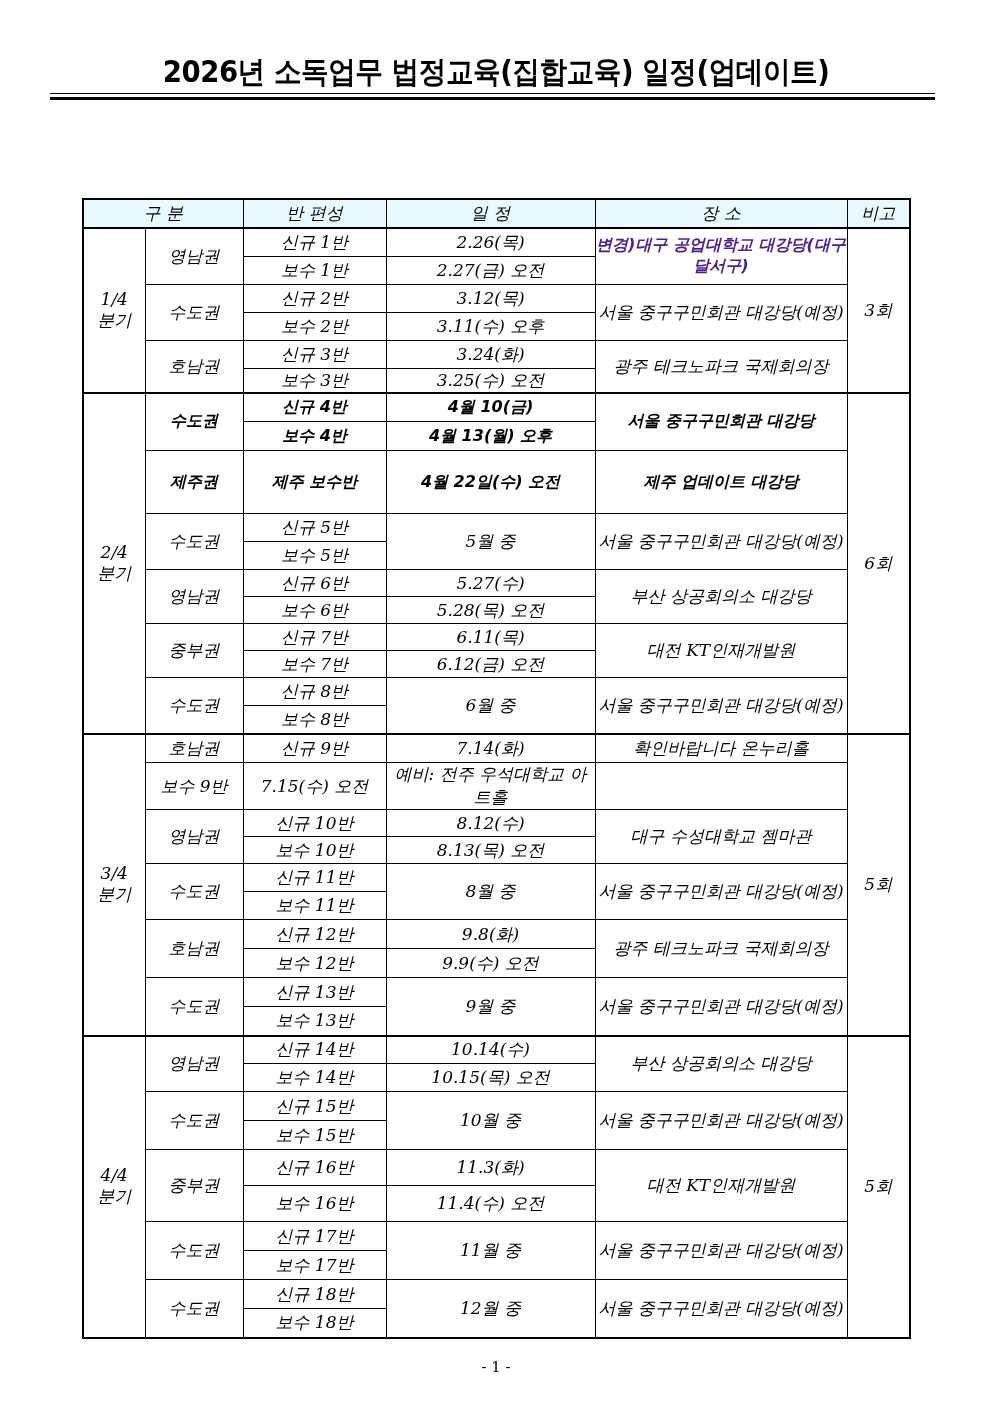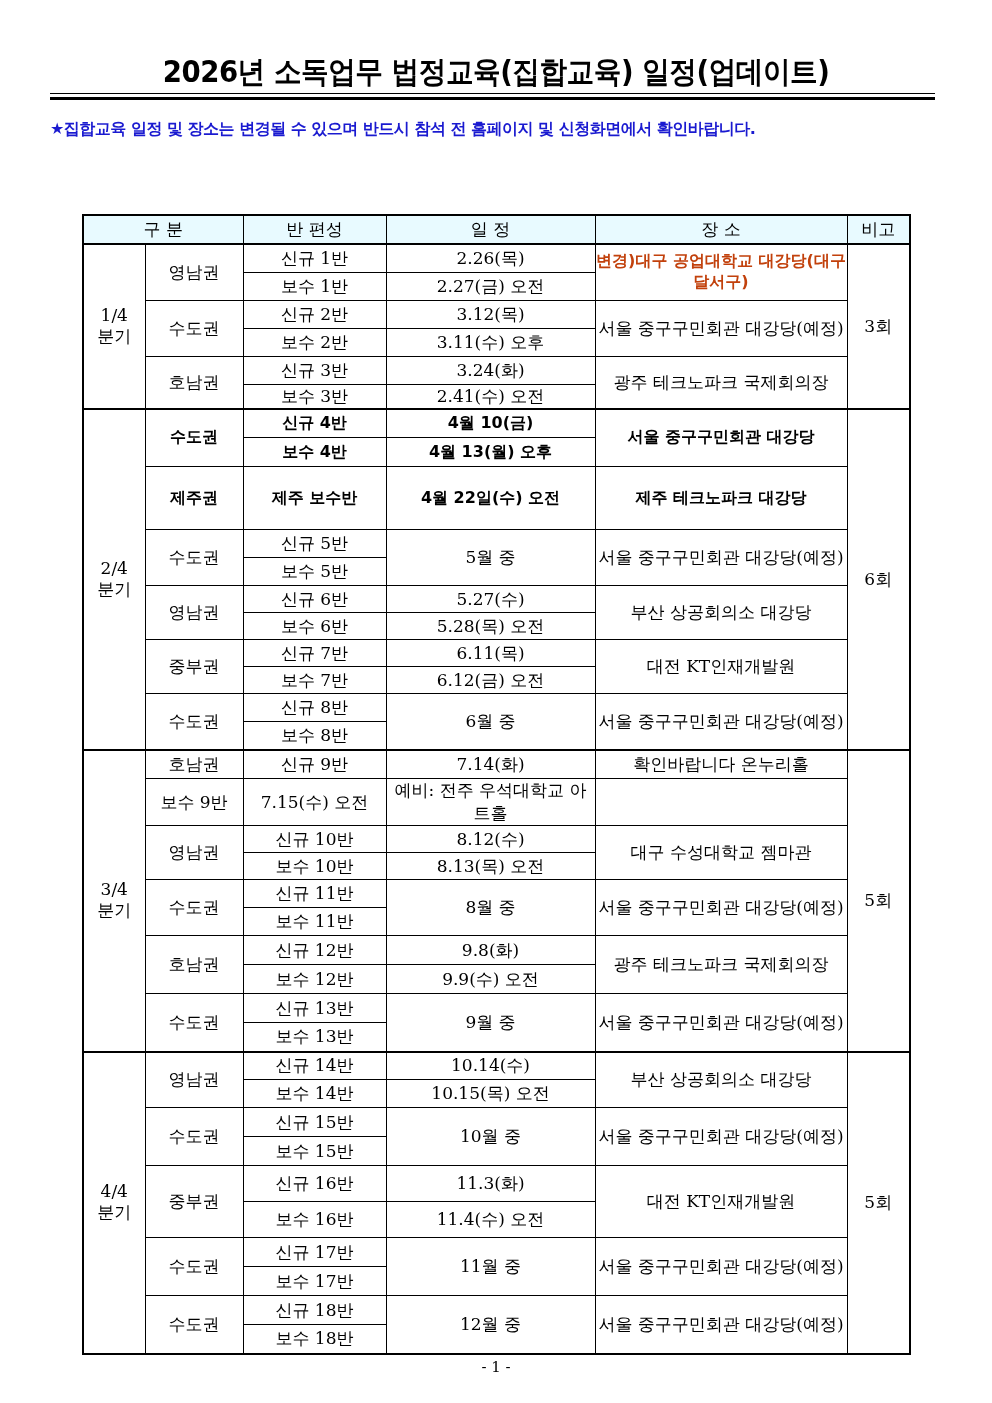--- a/index.html
+++ b/index.html
@@ -1,38 +1,37 @@
 <!DOCTYPE html>
 <html><head>
 <meta charset="utf-8">
 <style>
   body { margin:0; background:#fff; font-family:"DejaVu Serif", serif; color:#000; }
   .page { width:992px; height:1403px; position:relative; }
   .title { position:absolute; left:0; width:992px; top:52px; text-align:center; font-family:"DejaVu Sans", sans-serif; font-weight:bold; font-size:30px; letter-spacing:-0.5px; transform:scaleX(0.92); }
   .rule1 { position:absolute; left:50px; width:885px; top:93px; border-top:1.5px solid #000; }
   .rule2 { position:absolute; left:50px; width:885px; top:97px; border-top:3px solid #000; }
   .notes { position:absolute; left:50px; top:115px; font-family:"DejaVu Sans", sans-serif; font-weight:bold; color:#1a1ad0; font-size:16px; line-height:27px; letter-spacing:-0.5px; }
-  table { position:absolute; left:82px; top:214px; width:829px; border-collapse:collapse; font-size:17px; }
+  table { position:absolute; left:82px; top:198px; width:829px; border-collapse:collapse; font-size:17px;font-style:italic; }
   td, th { border:1px solid #000; text-align:center; padding:0; font-weight:normal; }
   th { background:#e8faff; height:27px; border-bottom:2px solid #000; }
   table { border:2px solid #000; }
   tr.qsep td { border-top:2px solid #000; }
   .b { font-weight:bold; font-family:"DejaVu Sans", sans-serif; font-size:16px; }
-  .blue { color:#c2410c; font-weight:bold; font-family:"DejaVu Sans", sans-serif; font-size:16px; }
+  .blue { color:#4c1d95; font-weight:bold; font-family:"DejaVu Sans", sans-serif; font-size:16px; }
   .footer { position:absolute; top:1358px; width:992px; text-align:center; font-size:15px; }
 </style>
 </head>
 <body>
 
 <div class="page">
   <div class="title">2026년 소독업무 법정교육(집합교육) 일정(업데이트)</div>
   <div class="rule1"></div>
   <div class="rule2"></div>
   <div class="notes">
-    <div>★집합교육 일정 및 장소는 변경될 수 있으며 반드시 참석 전 홈페이지 및 신청화면에서 확인바랍니다.</div>
   </div>
 
   <table>
     <colgroup>
         <col style="width:62px">
         <col style="width:98px">
         <col style="width:143px">
         <col style="width:209px">
         <col style="width:252px">
         <col style="width:63px">
@@ -71,40 +70,40 @@
           <td>3.11(수) 오후</td>
         </tr>
         <tr style="height: 28px;">
           <td rowspan="2">호남권</td>
           <td>신규 3반</td>
           <td>3.24(화)</td>
           <td rowspan="2">광주 테크노파크 국제회의장</td>
         </tr>
         <tr style="height: 20px;">
           <td>보수 3반</td>
-          <td>2.41(수) 오전</td>
+          <td>3.25(수) 오전</td>
         </tr>
         <tr class="qsep" style="height: 29px;">
           <td rowspan="11" style="white-space: pre-line;">2/4
 분기</td>
           <td rowspan="2" class="b">수도권</td>
           <td class="b">신규 4반</td>
           <td class="b">4월 10(금)</td>
           <td rowspan="2" class="b">서울 중구구민회관 대강당</td>
           <td rowspan="11">6회</td>
         </tr>
         <tr style="height: 29px;">
           <td class="b">보수 4반</td>
           <td class="b">4월 13(월) 오후</td>
         </tr>
         <tr style="height: 63px;">
           <td rowspan="1" class="b">제주권</td>
           <td class="b">제주 보수반</td>
           <td class="b">4월 22일(수) 오전</td>
-          <td rowspan="1" class="b">제주 테크노파크 대강당</td>
+          <td rowspan="1" class="b">제주 업데이트 대강당</td>
         </tr>
         <tr style="height: 28px;">
           <td rowspan="2">수도권</td>
           <td>신규 5반</td>
           <td rowspan="2">5월 중</td>
           <td rowspan="2">서울 중구구민회관 대강당(예정)</td>
         </tr>
         <tr style="height: 28px;">
           <td>보수 5반</td>
         </tr>

